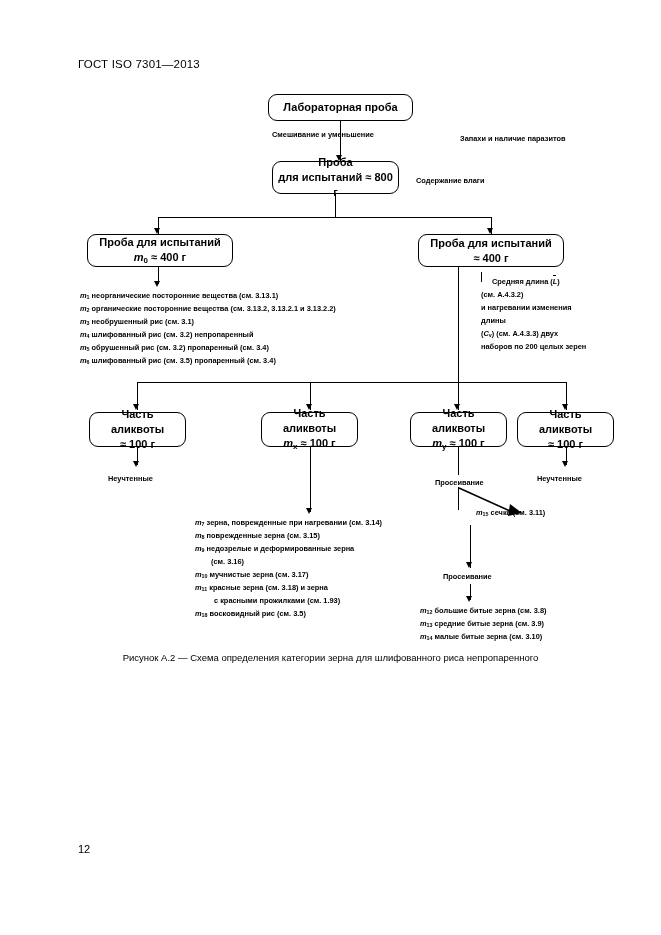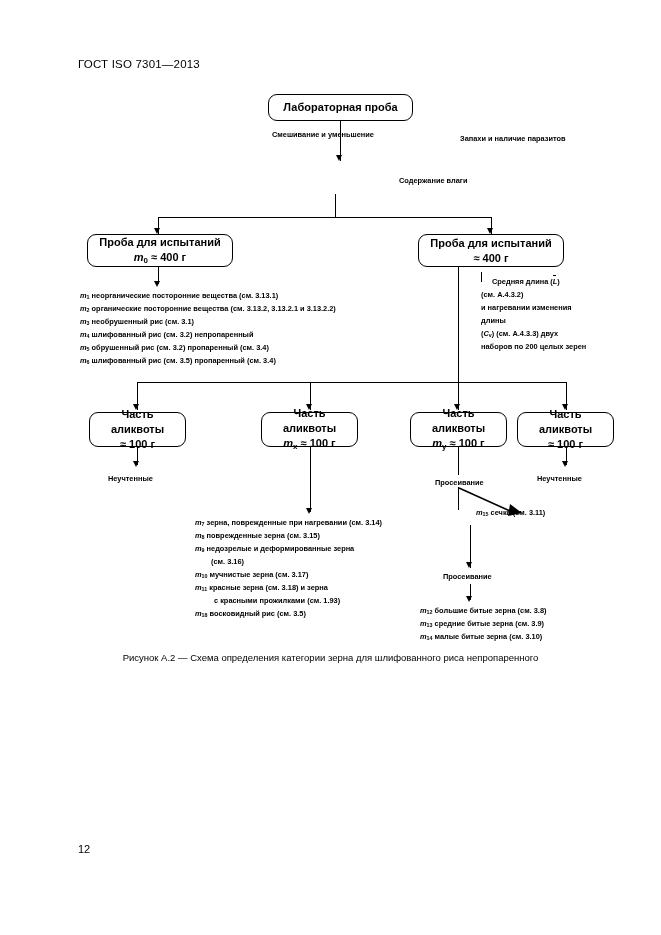--- a/index.html
+++ b/index.html
@@ -91,21 +91,25 @@
 
     <div class="box" style="left:268px;top:94px;width:145px;height:27px;">
       <span>Лабораторная проба</span>
     </div>
     <div class="lbl" style="left:460px;top:103px;margin-top:31px;">Запахи и наличие паразитов</div>
 
     <div class="vline" style="left:340px;top:121px;height:40px;"></div>
     <div class="arrow-d" style="left:336.4px;top:155px;"></div>
     <div class="lbl" style="left:272px;top:130px;">Смешивание и уменьшение</div>
 
-    <div class="lbl" style="left:399px;top:176px;">Содержание влаги</div>
+    <div class="box" style="left:272px;top:161px;width:127px;height:33px;">
+      <span>Проба</span>
+      <span class="l2">для испытаний ≈ 800 г</span>
+    </div>
+    <div class="lbl" style="left:416px;top:176px;">Содержание влаги</div>
 
     <div class="vline" style="left:335px;top:194px;height:23px;"></div>
     <div class="hline" style="left:158px;top:217px;width:334px;"></div>
     <div class="vline" style="left:158px;top:217px;height:17px;"></div>
     <div class="arrow-d" style="left:154.4px;top:228px;"></div>
     <div class="vline" style="left:491px;top:217px;height:17px;"></div>
     <div class="arrow-d" style="left:487.4px;top:228px;"></div>
 
     <div class="box" style="left:87px;top:234px;width:146px;height:33px;">
       <span>Проба для испытаний</span>

